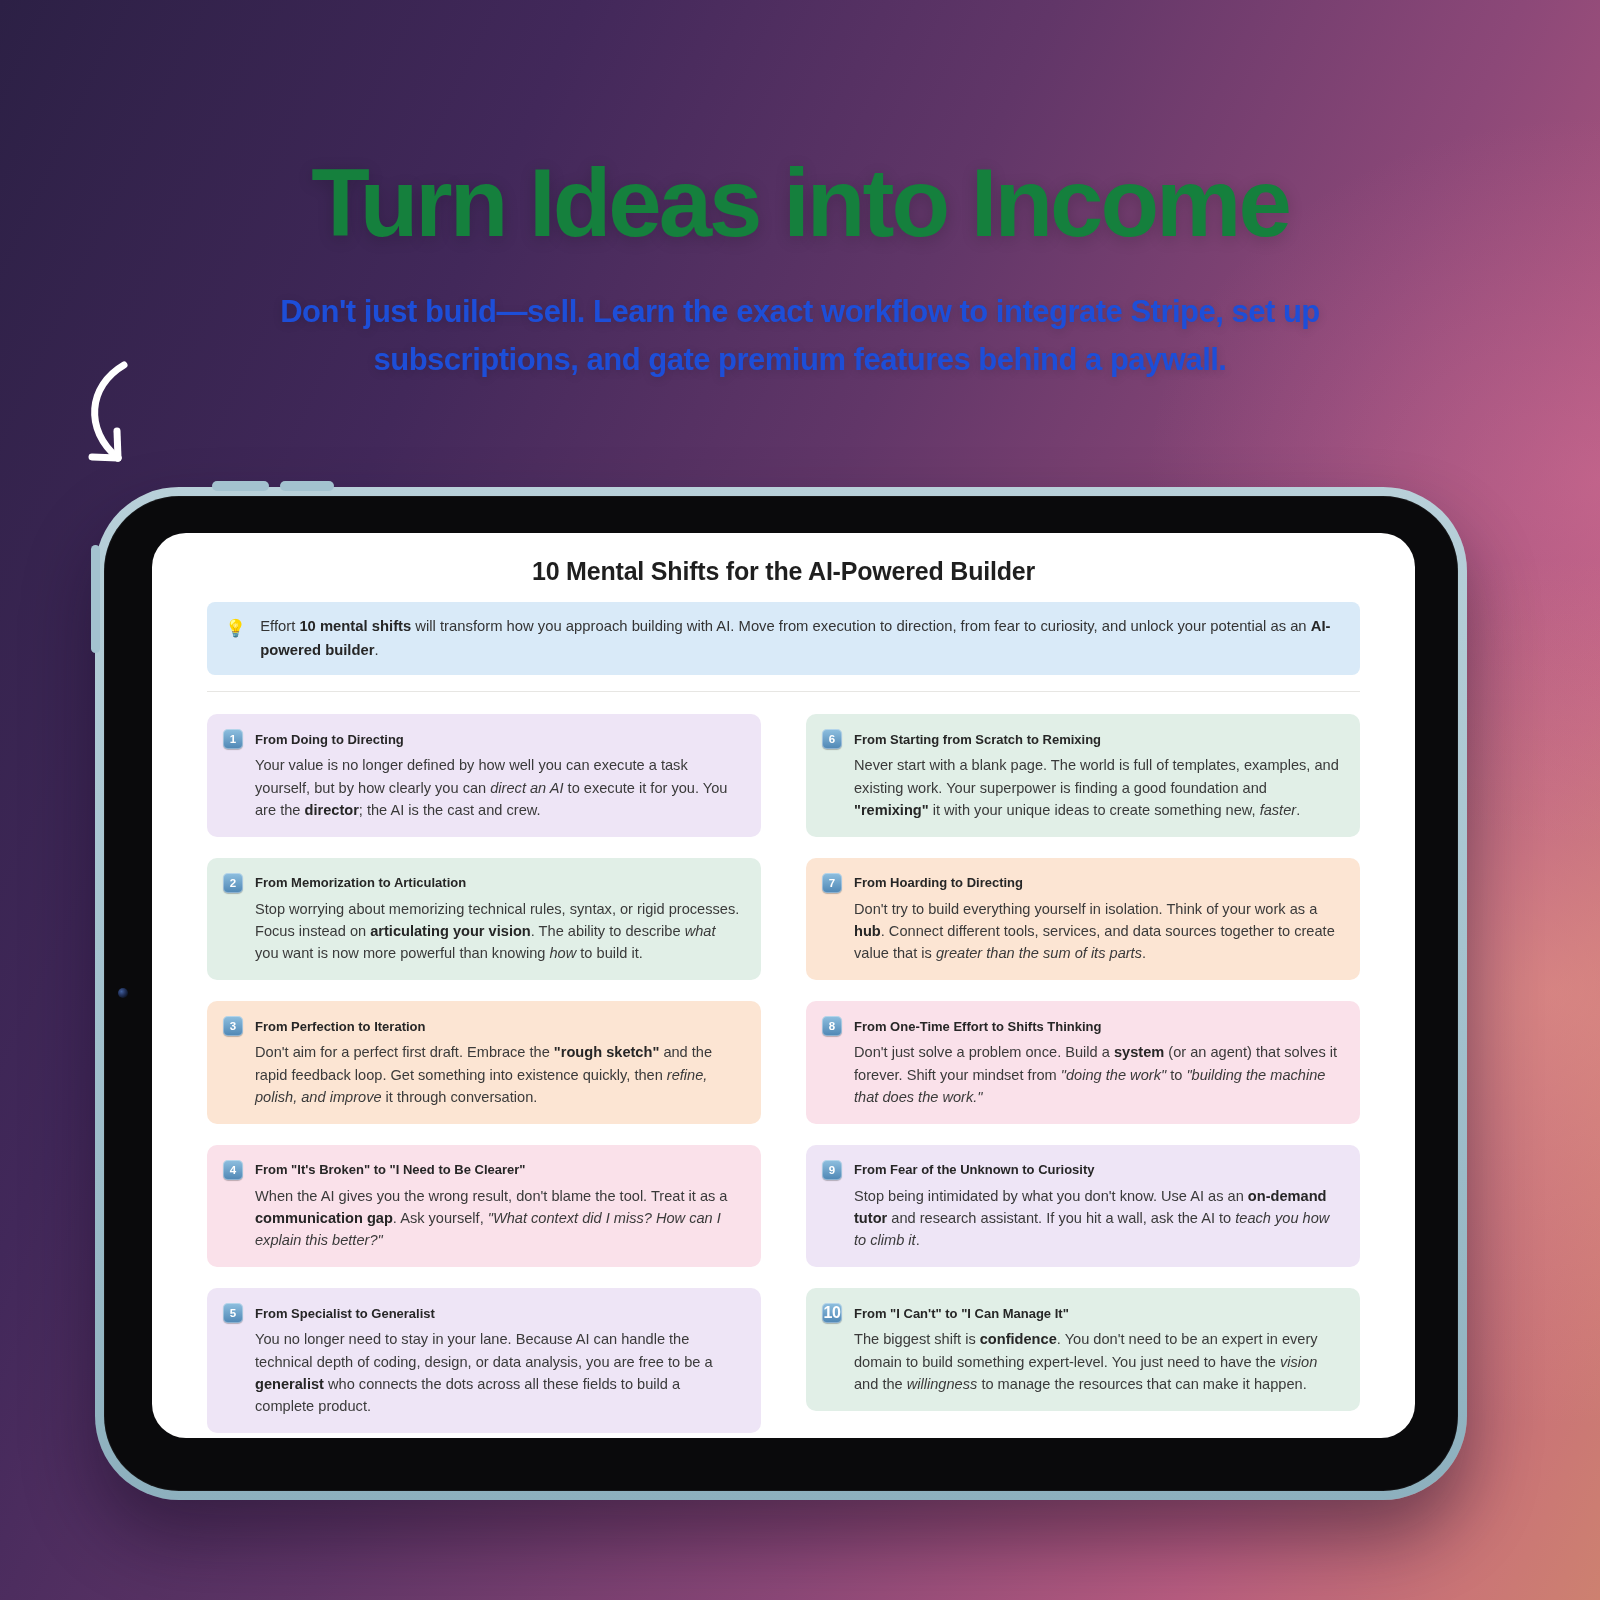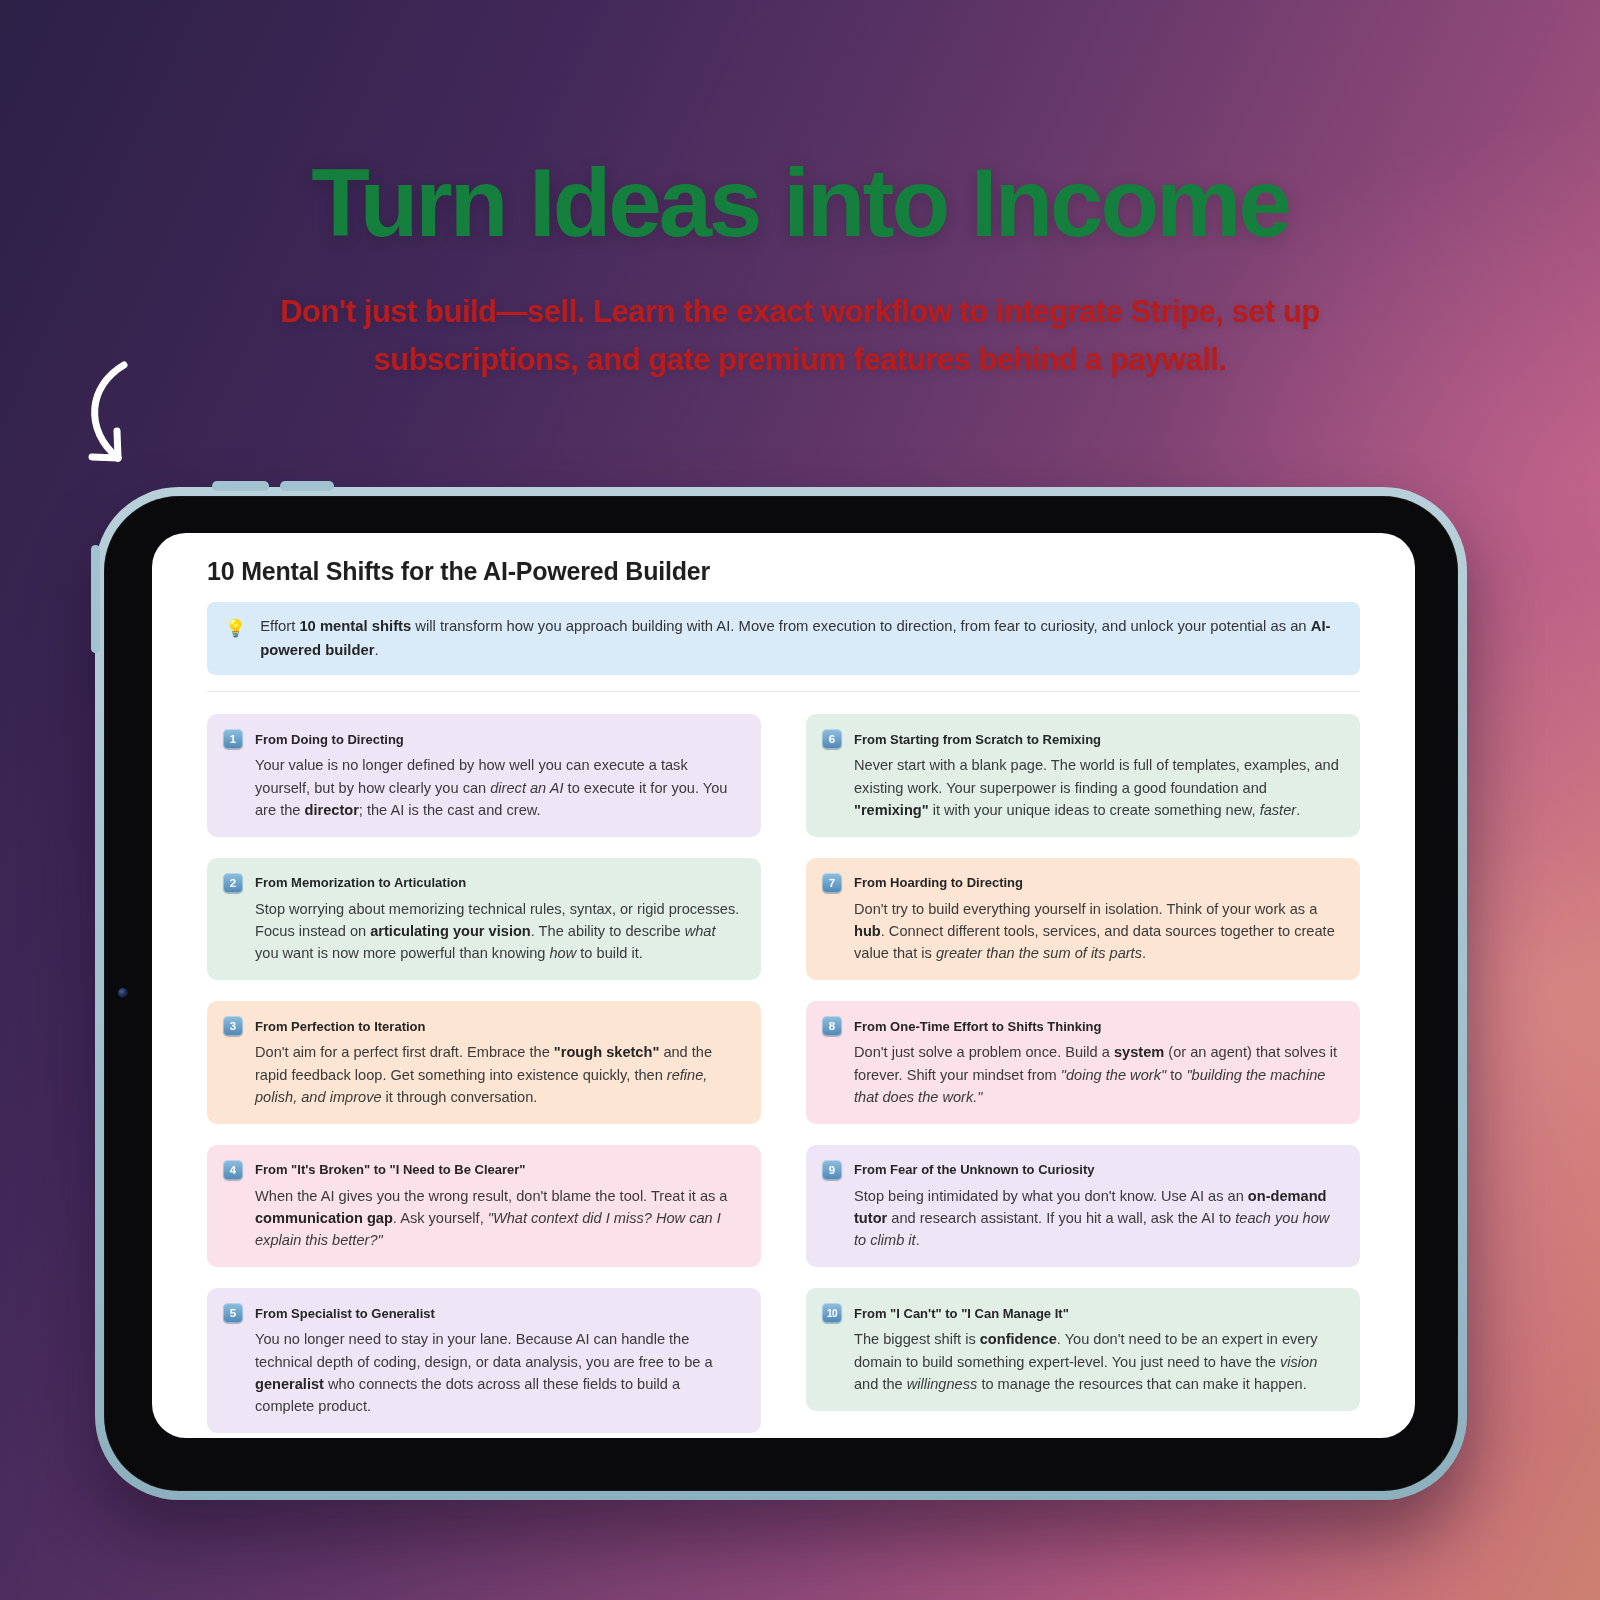--- a/index.html
+++ b/index.html
@@ -11,21 +11,21 @@
       radial-gradient(700px 560px at 100% 30%, rgba(232,122,162,.35), rgba(232,122,162,0) 65%),
       linear-gradient(115deg,#2c2045 0%,#42285a 25%,#613668 45%,#8c4878 65%,#b75c80 82%,#ca7576 94%,#cd8170 100%);
   }
   .hero-title{
     position:absolute;left:0;top:148px;width:1600px;margin:0;text-align:center;
     color:#15803d;font-size:96px;font-weight:700;letter-spacing:-3px;
     text-shadow:0 3px 16px rgba(0,0,0,.18);
   }
   .hero-sub{
     position:absolute;left:100px;top:288px;width:1400px;margin:0;text-align:center;
-    color:#b91c1c;font-size:31px;font-weight:700;line-height:1.55;letter-spacing:-.5px;
+    color:#1d4ed8;font-size:31px;font-weight:700;line-height:1.55;letter-spacing:-.5px;
     text-shadow:0 2px 10px rgba(0,0,0,.15);
   }
   .hero-sub span{display:block;}
   .arrow-svg{position:absolute;left:72px;top:358px;}
 
   
   .tablet{
     position:absolute;left:95px;top:487px;width:1372px;height:1013px;
     border-radius:84px;
     background:linear-gradient(180deg,#b8d0d9 0%,#a5c3cf 45%,#8db0be 100%);
@@ -43,40 +43,40 @@
     position:absolute;left:14px;top:492px;width:10px;height:10px;border-radius:50%;
     background:radial-gradient(circle at 35% 35%, #41609e 0%, #22325c 40%, #0c1322 75%);
   }
   .screen{
     position:absolute;left:48px;top:37px;right:43px;bottom:53px;
     border-radius:34px;background:#ffffff;overflow:hidden;
     padding:18px 55px 0 55px;box-sizing:border-box;
   }
 
   
-  .doc-title{margin:6px 0 0;font-size:25px;font-weight:700;color:#1f1f1f;letter-spacing:-.2px;}
+  .doc-title{margin:6px 0 0;font-size:25px;font-weight:700;color:#1f1f1f;letter-spacing:-.2px;text-align:center;}
   .callout{
     margin-top:16px;border-radius:8px;display:flex;gap:14px;align-items:flex-start;
     padding:13px 18px;
   }
   .callout-icon{font-size:17px;line-height:1.6;}
   .callout-text{margin:0;font-size:14.8px;line-height:1.6;color:#343434;}
   .divider{border:none;border-top:1px solid #e7e6e3;margin:16px 0 0;}
   .grid{display:flex;gap:45px;margin-top:22px;}
   .col{display:flex;flex-direction:column;gap:21px;width:554px;box-sizing:border-box;}
   .card{border-radius:10px;padding:15px 20px 16px 16px;box-sizing:border-box;}
   .card-head{display:flex;align-items:center;gap:12px;}
   .badge{
     width:20px;height:20px;border-radius:5px;flex:0 0 auto;
     display:flex;align-items:center;justify-content:center;
     color:#fff;font-size:11.5px;font-weight:700;
     background:linear-gradient(180deg,#8fc0e0 0%,#4e86b4 100%);
     box-shadow:inset 0 0 0 1px rgba(255,255,255,.35),0 1px 1px rgba(0,0,0,.25);
   }
-  .badge.ten{font-size:10px;letter-spacing:-.5px;}
+  .badge.ten{font-size:16px;letter-spacing:-.5px;}
   .card-title{font-size:13px;font-weight:700;color:#262626;}
   .card-body{margin:5px 0 0 32px;font-size:14.6px;line-height:1.52;color:#3a3a3a;}
   .b{font-weight:700;color:#262626;}
   .i{font-style:italic;}
 </style>
 </head>
 <body>
 
 <h1 class="hero-title">Turn Ideas into Income</h1>
 

